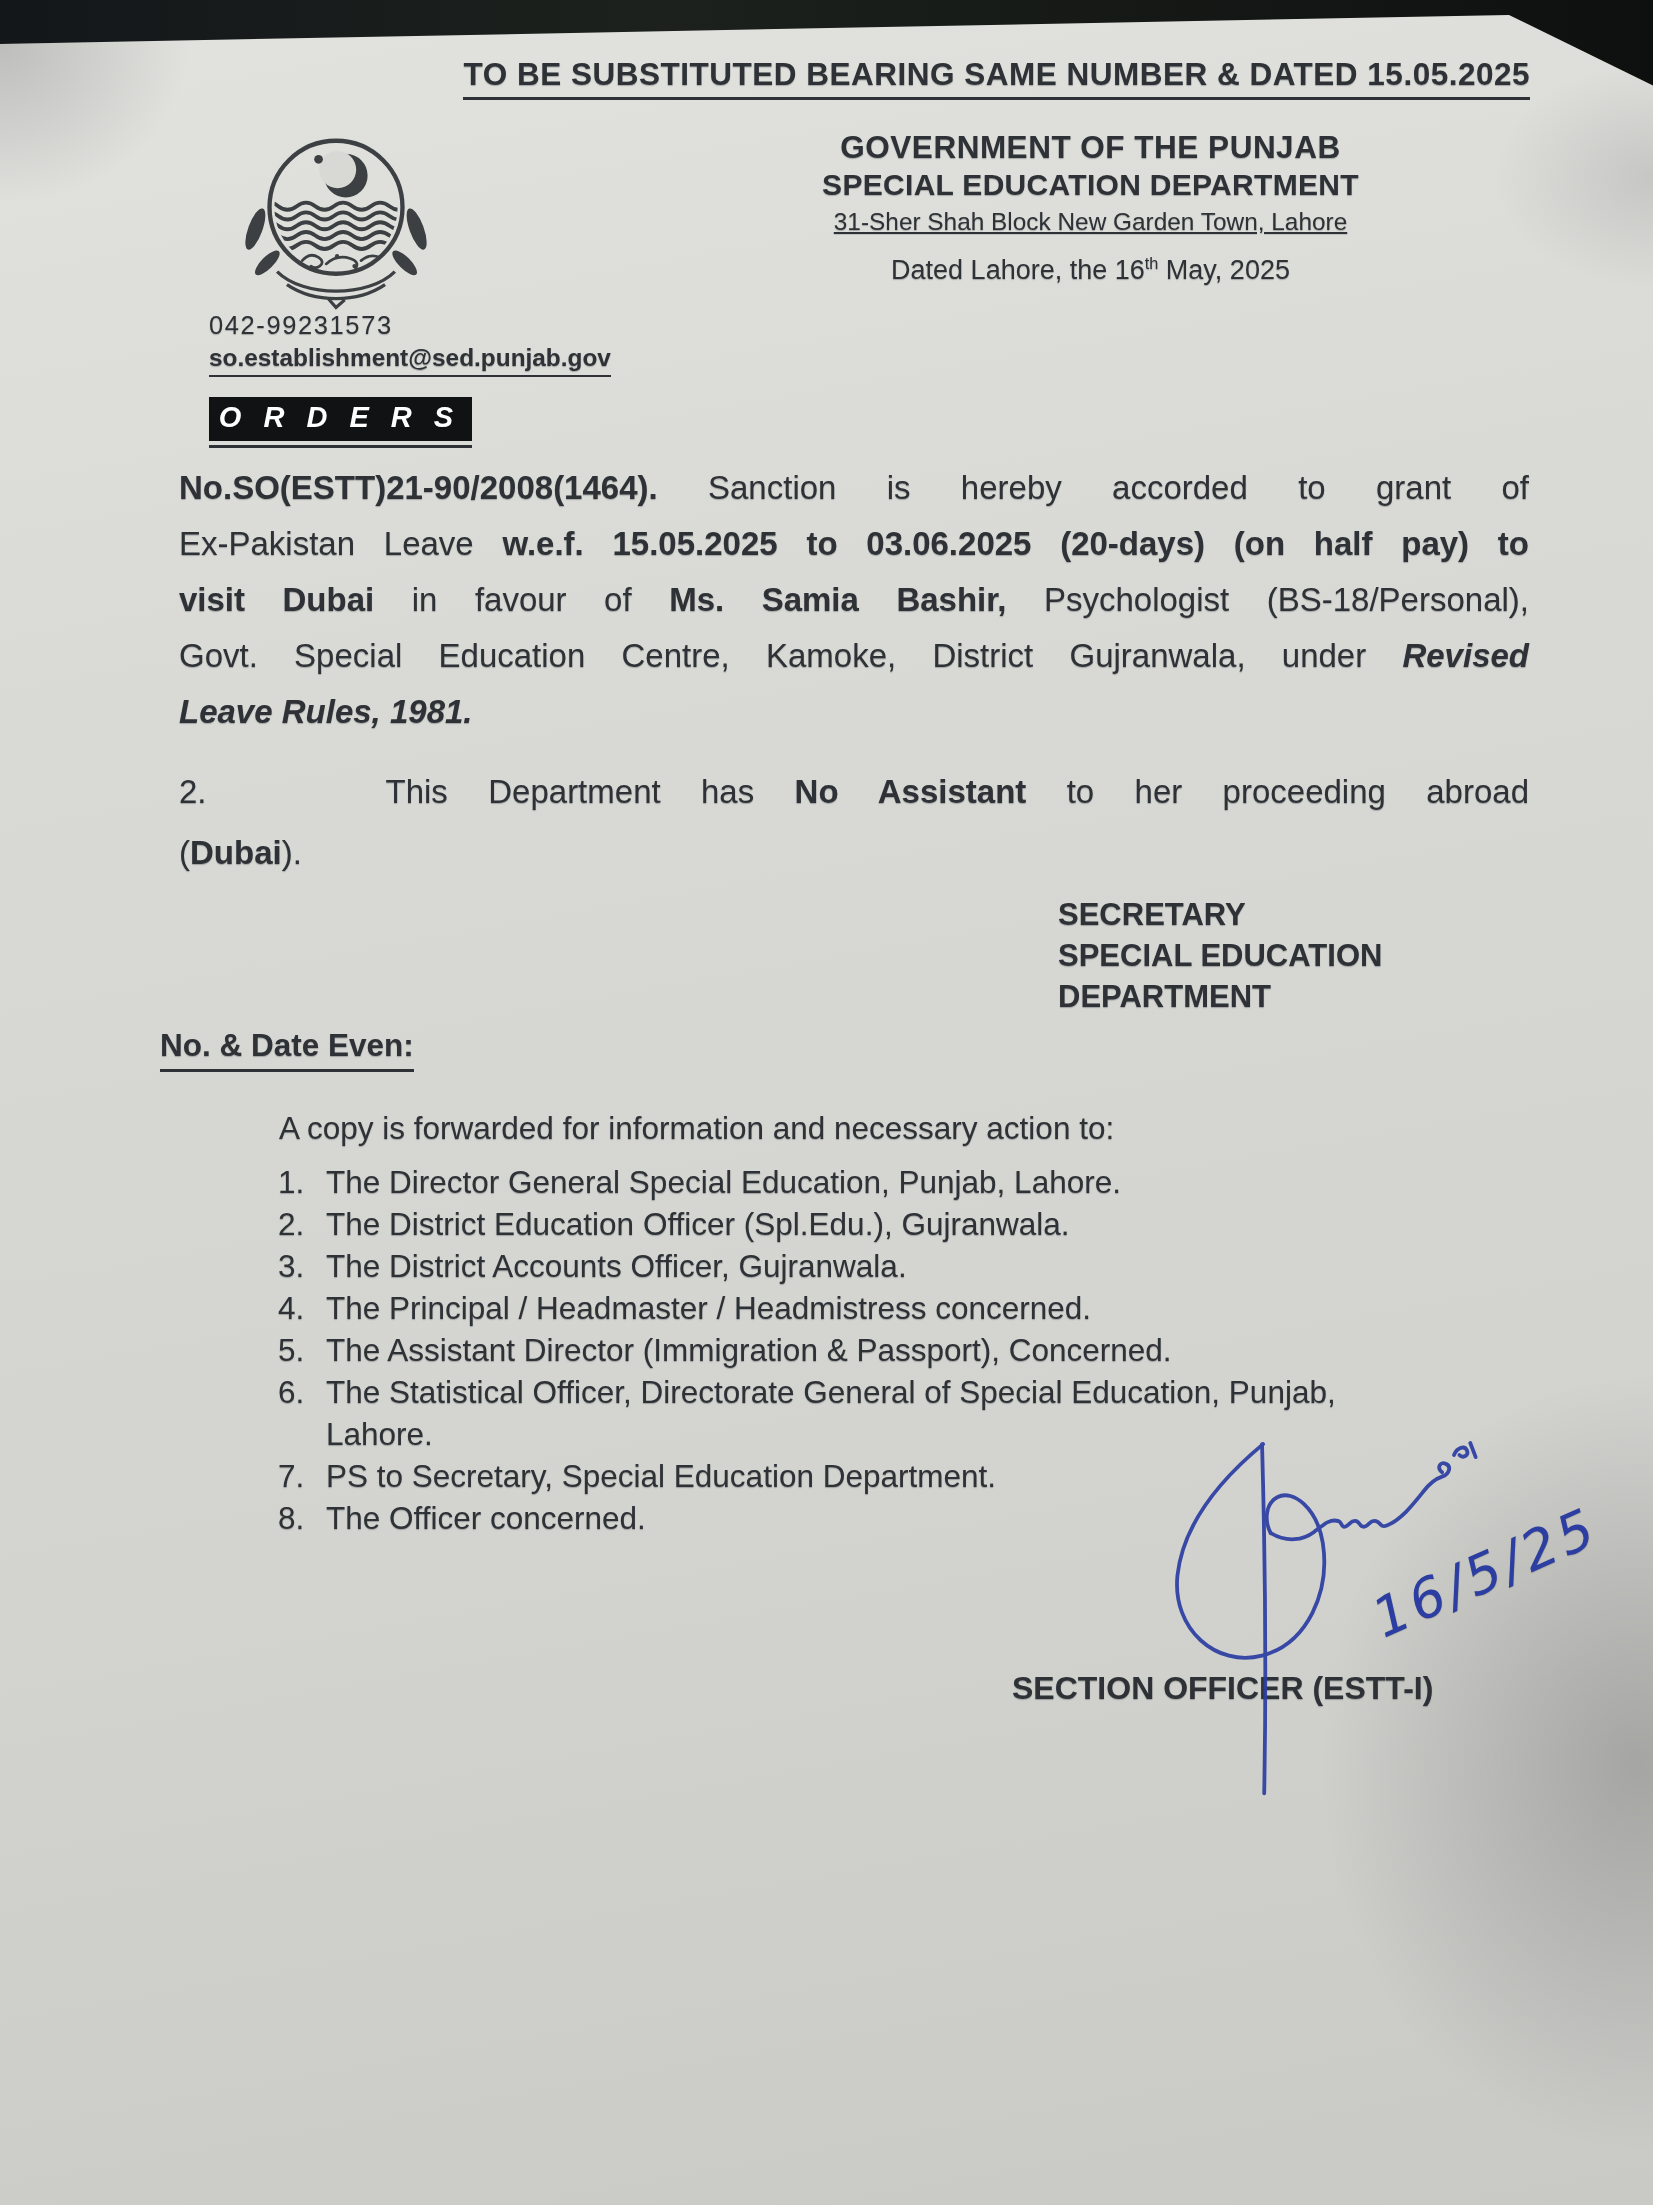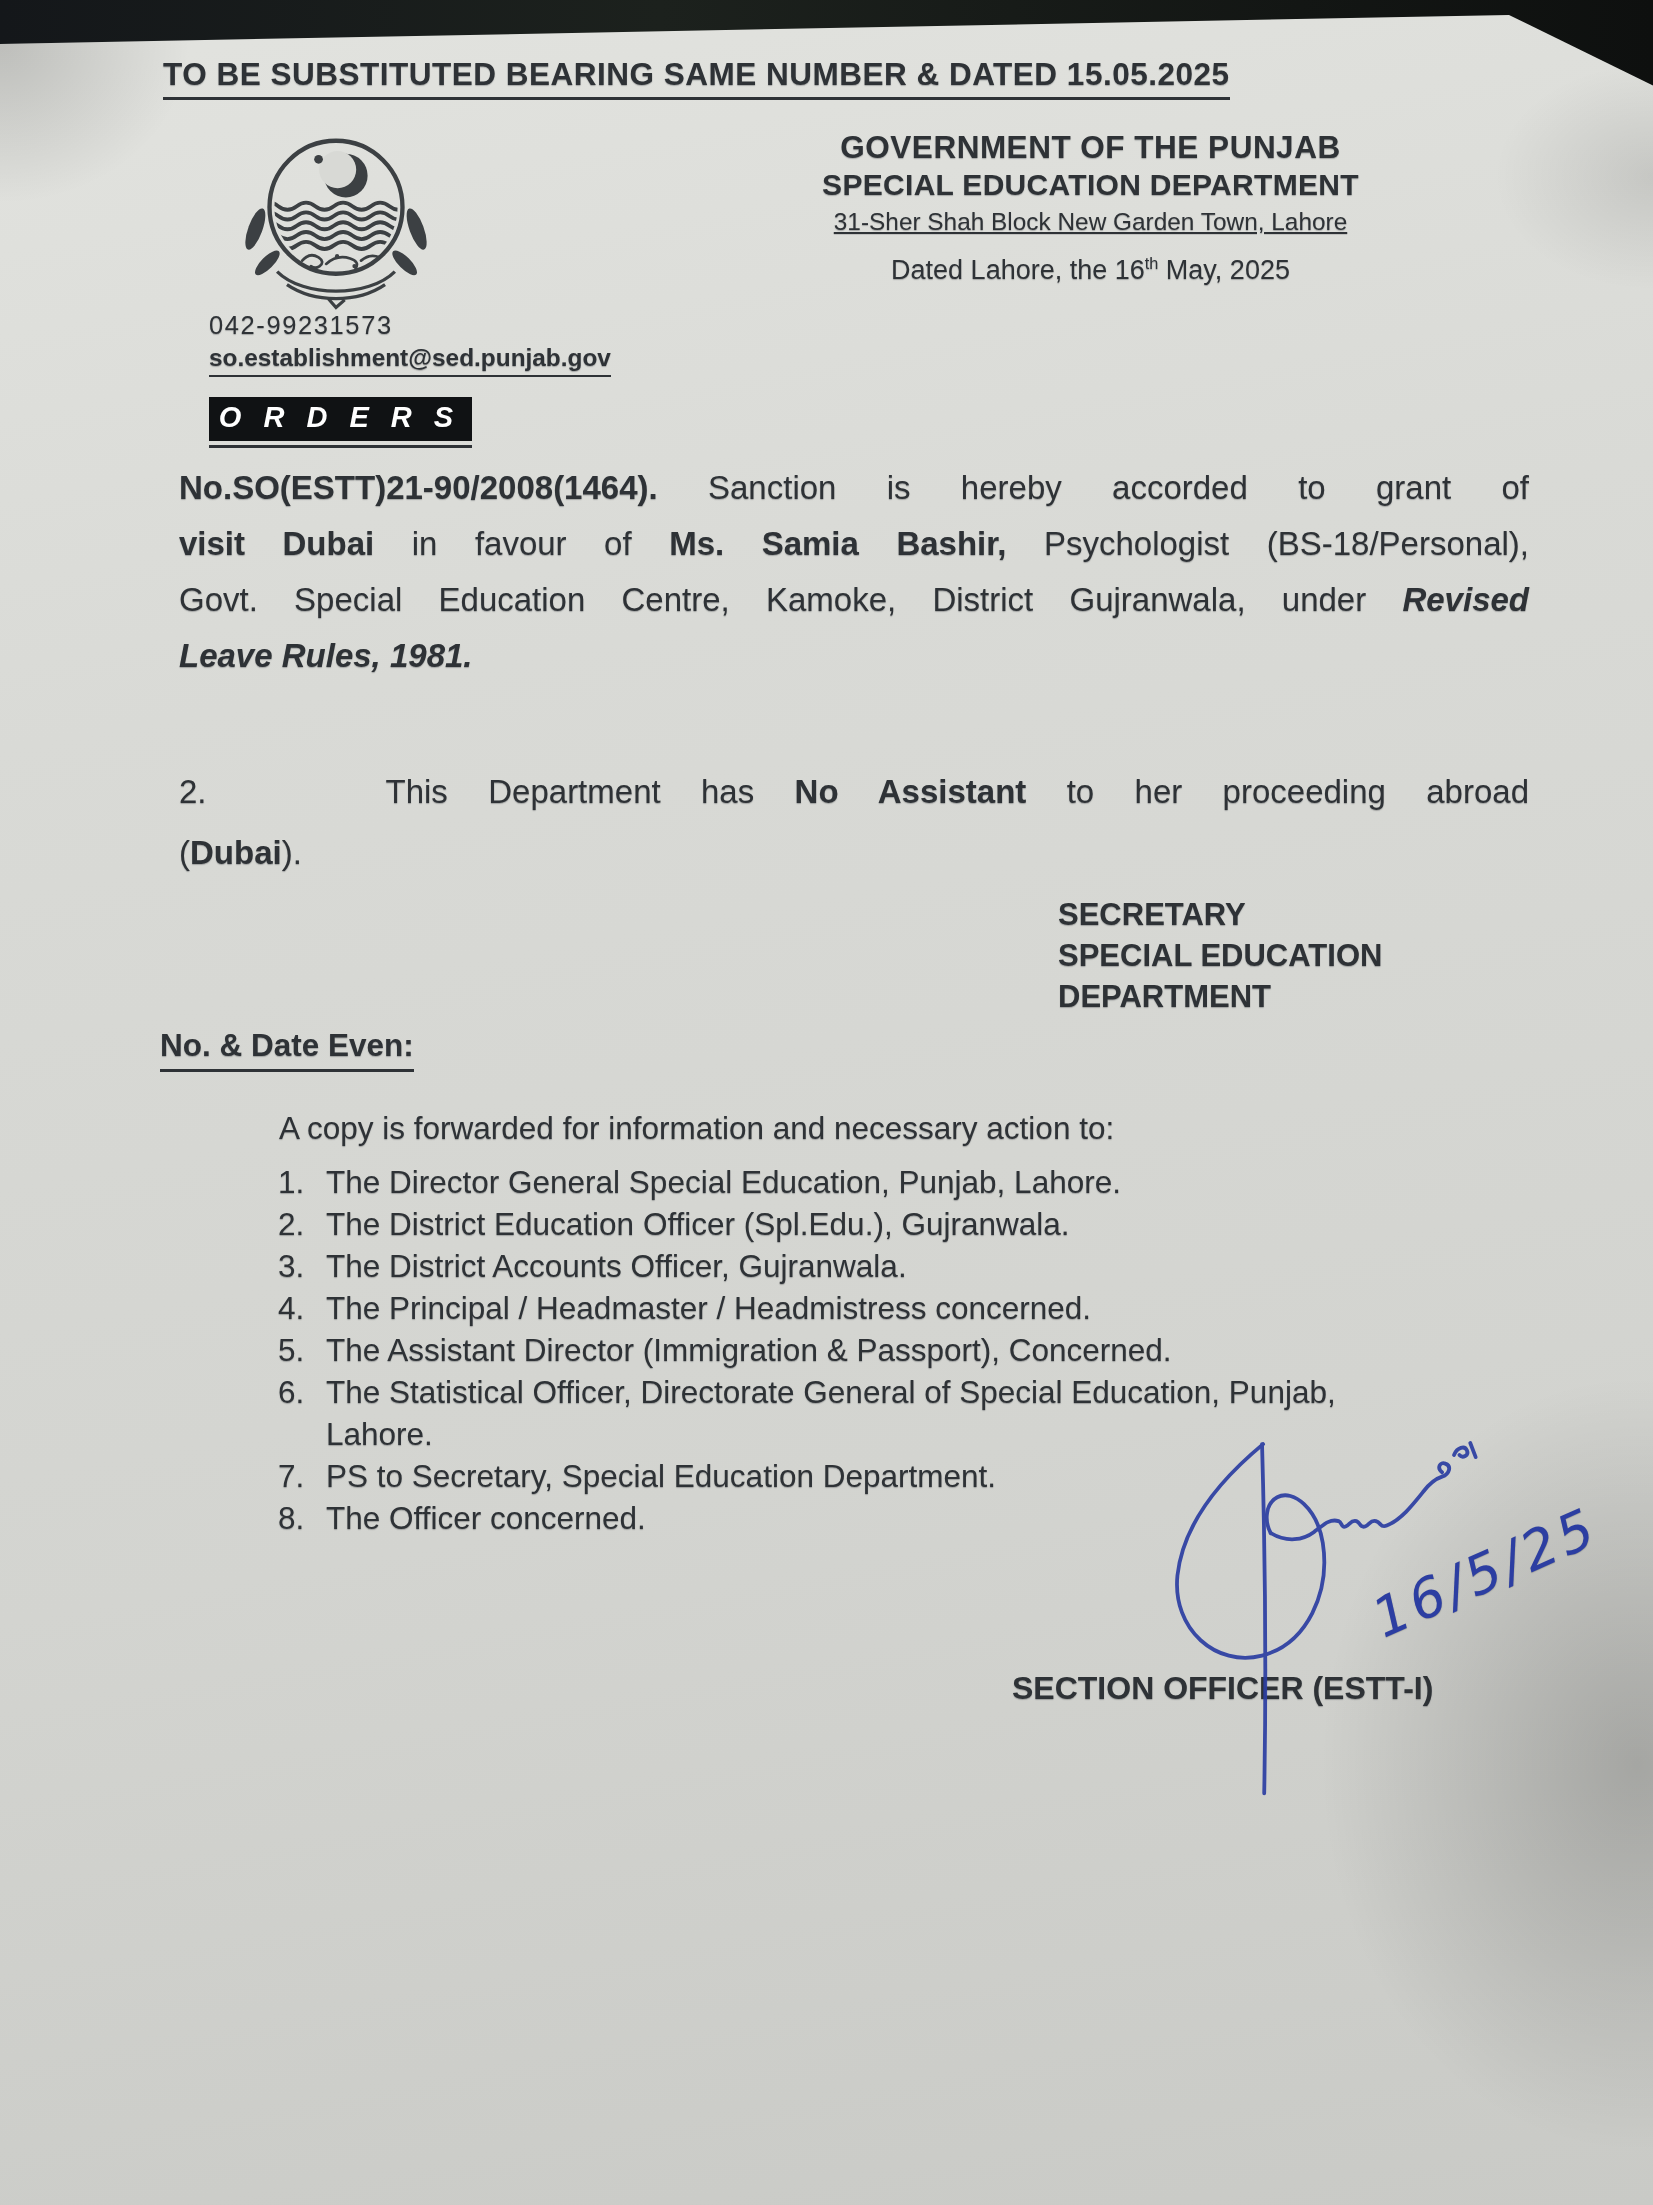--- a/index.html
+++ b/index.html
@@ -12,21 +12,21 @@
   .paper{
     position:absolute;inset:0;
     clip-path:polygon(0 44px,1509px 15px,1654px 86px,1654px 2205px,0 2205px);
     background:
       radial-gradient(ellipse 488px 597px at 99% 80%, rgba(0,0,0,0.20), transparent 65%),
       radial-gradient(ellipse 271px 228px at 0% 2%, rgba(0,0,0,0.16), transparent 70%),
       radial-gradient(ellipse 228px 163px at 100% 8%, rgba(0,0,0,0.10), transparent 70%),
       linear-gradient(170deg,#e2e3df 0%,#d9dad6 30%,#d3d4d0 65%,#c9cac6 100%);
   }
   .content{position:absolute;inset:0;text-shadow:0 0.5px 1.1px rgba(46,50,54,0.33);}
-  .banner{position:absolute;left:163px;top:56px;width:1367px;text-align:left;
+  .banner{position:absolute;left:163px;top:56px;width:1367px;text-align:right;
           font-size:31.5px;font-weight:700;letter-spacing:0.5px;}
   .banner .u{border-bottom:3.8px solid #2e3236;padding-bottom:5.4px;}
   .logo{position:absolute;left:227px;top:125px;width:218px;height:189px;}
   .hdr{position:absolute;left:776px;top:129px;width:629px;text-align:center;}
   .org1{font-size:31.5px;font-weight:700;letter-spacing:0.5px;}
   .org2{font-size:30px;font-weight:700;letter-spacing:0.3px;margin-top:2.2px;}
   .addr{font-size:24.4px;margin-top:5.4px;text-decoration:underline;}
   .dateline{position:absolute;left:776px;top:254px;width:629px;text-align:center;font-size:27px;}
   .dateline sup{font-size:16.3px;}
   .phone{position:absolute;left:209px;top:311px;font-size:25.5px;font-weight:500;letter-spacing:1.6px;}
@@ -115,20 +115,21 @@
 
   <div class="phone">042-99231573</div>
   <div class="email">so.establishment@sed.punjab.gov</div>
 
   <div class="orders-wrap">
     <span class="orders-box">O R D E R S</span>
   </div>
 
   <div class="para para1">
       <div class="jline"><span style="font-weight: 700;">No.SO(ESTT)21-90/2008(1464).</span><span> Sanction is hereby accorded to grant of</span></div>
+      <div class="jline"><span>Ex-Pakistan Leave </span><span style="font-weight: 700;">w.e.f. 15.05.2025 to 03.06.2025 (20-days) (on half pay) to</span></div>
       <div class="jline"><span style="font-weight: 700;">visit Dubai</span><span> in favour of </span><span style="font-weight: 700;">Ms. Samia Bashir,</span><span> Psychologist (BS-18/Personal),</span></div>
       <div class="jline"><span>Govt. Special Education Centre, Kamoke, District Gujranwala, under </span><span style="font-weight: 700; font-style: italic;">Revised</span></div>
       <div class="jline last"><span style="font-weight: 700; font-style: italic;">Leave Rules, 1981.</span></div>
     </div>
   <div class="para para2">
       <div class="jline"><span>2.</span><span class="tab"></span><span>This Department has </span><span style="font-weight: 700;">No Assistant</span><span> to her proceeding abroad</span></div>
       <div class="jline last"><span>(</span><span style="font-weight: 700;">Dubai</span><span>).</span></div>
     </div>
 
   <div class="sigblock">

